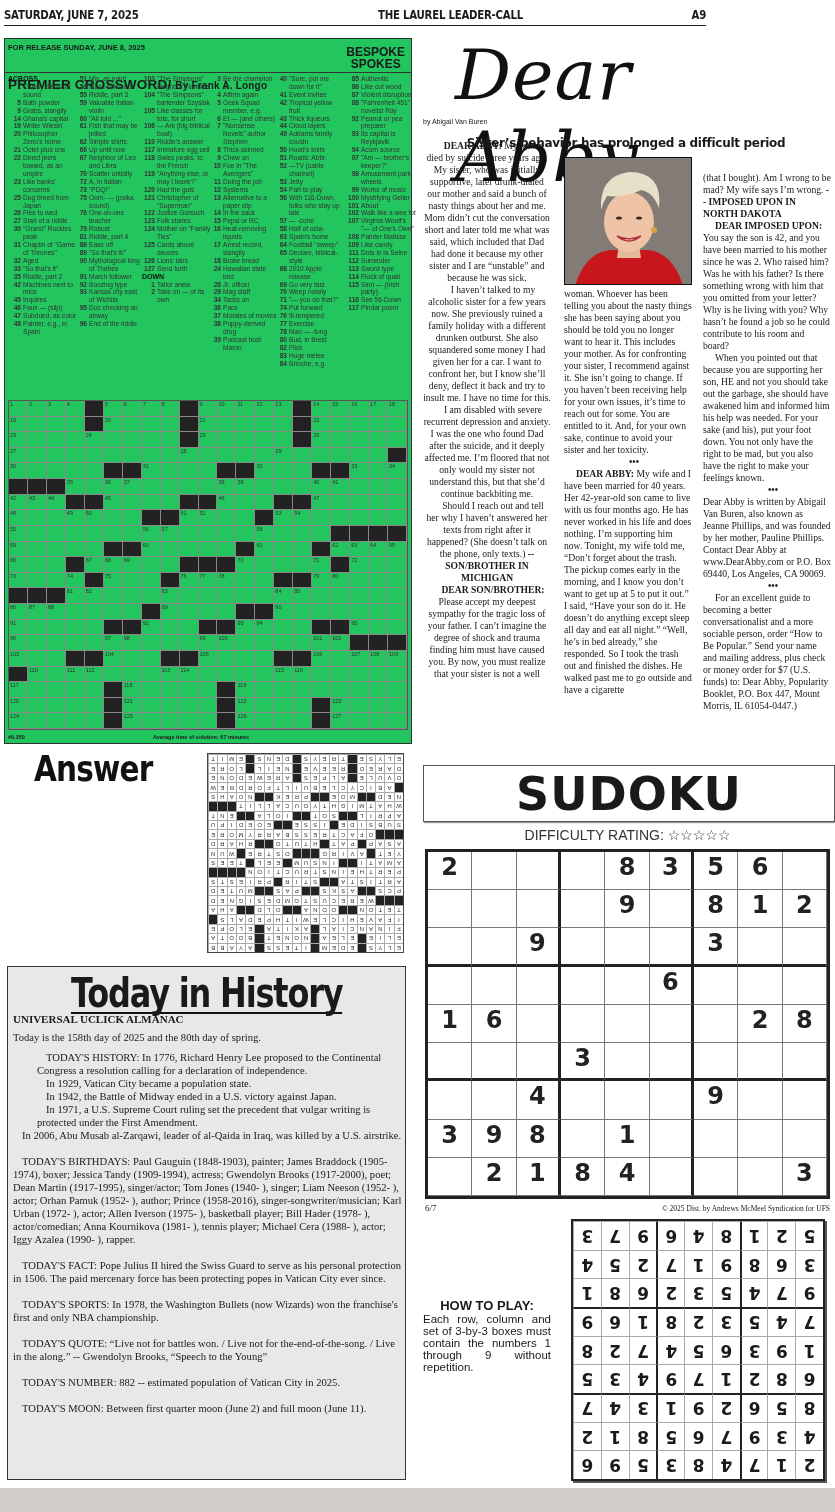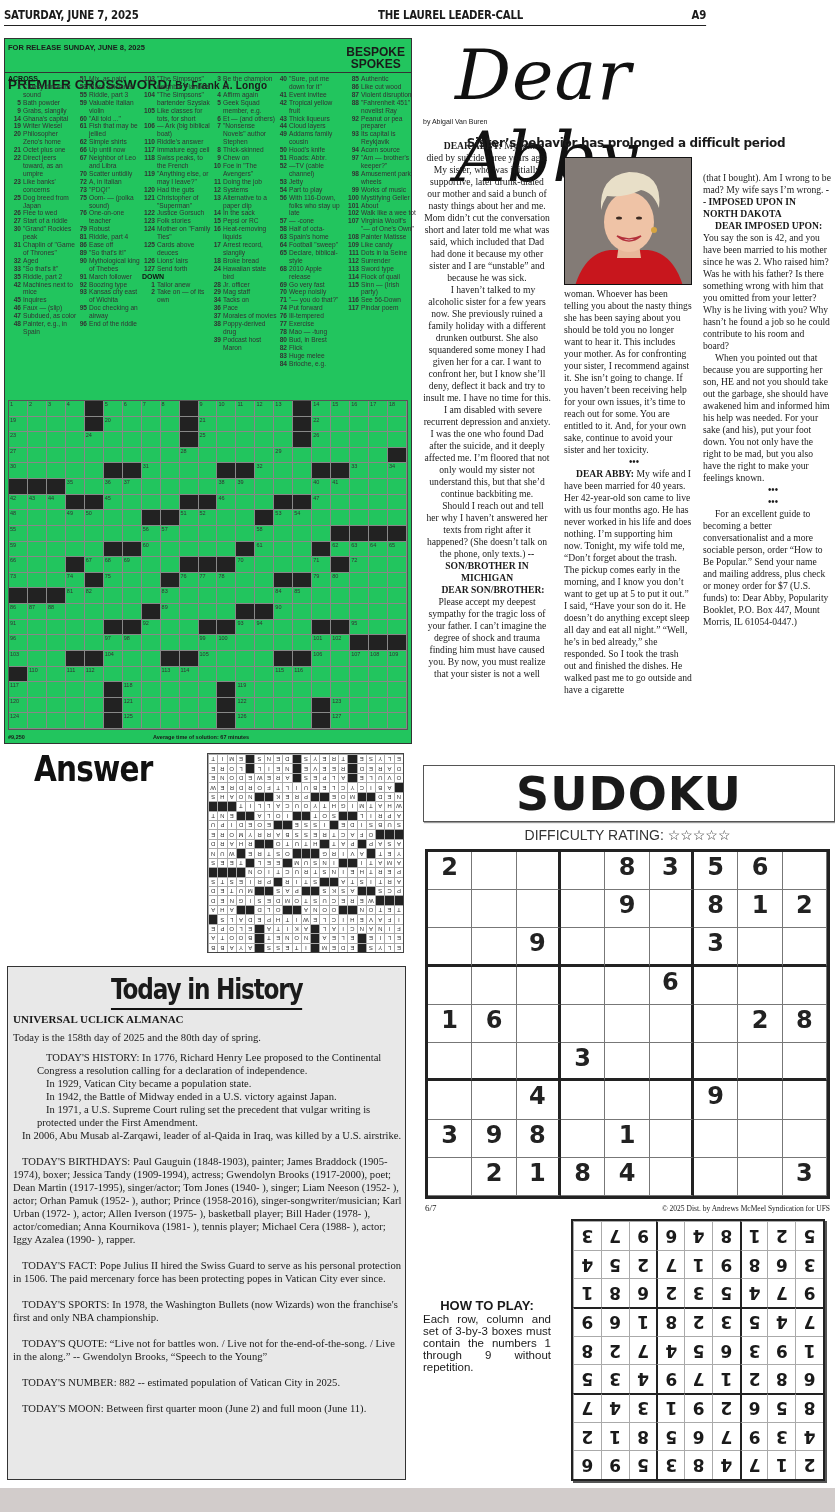--- a/index.html
+++ b/index.html
@@ -35,21 +35,21 @@
   .xw-foot .avg { position: absolute; left: 145px; }
 
   
   .answer-title { position: absolute; left: 34px; top: 748px; font-family: "DejaVu Sans", sans-serif; font-weight: bold; font-size: 36px; letter-spacing: -1px; transform: scaleX(0.82); transform-origin: left; color: #111; }
   .answer-grid { position: absolute; left: 207px; top: 753px; width: 197px; height: 200px; border: 1px solid #444; display: grid; grid-template-columns: repeat(21, 1fr); grid-template-rows: repeat(21, 1fr); transform: rotate(180deg); }
   .ac { border-right: 0.5px solid #aaa; border-bottom: 0.5px solid #aaa; font-family: "Liberation Sans", sans-serif; font-size: 6px; display: flex; align-items: center; justify-content: center; color: #333; }
   .ac.blk { background: #222; }
 
   
   .tih { position: absolute; left: 7px; top: 966px; width: 399px; height: 514px; background: #e8e8e8; border: 1.5px solid #333; }
-  .tih-title { position: absolute; left: 0; right: 0; top: 3px; text-align: center; font-family: "DejaVu Sans", sans-serif; font-weight: bold; font-size: 29px; letter-spacing: -1.5px; }
+  .tih-title { position: absolute; left: 0; right: 0; top: 3px; text-align: center; font-family: "DejaVu Sans", sans-serif; font-weight: bold; font-size: 40px; letter-spacing: -1.5px; }
   .tih-title span { display: inline-block; transform: scaleX(0.8); border-bottom: 2px solid #111; line-height: 38px; }
   .tih-body { position: absolute; left: 5px; top: 46px; width: 390px; font-size: 10.6px; line-height: 13px; }
   .tih-body .almanac { font-weight: bold; font-size: 11px; margin-bottom: 5px; }
   .tih-body p { margin-bottom: 13px; text-indent: 9px; }
   .tih-body p.noind { text-indent: 0; margin-bottom: 7px; }
   .tih-body p.line { margin-bottom: 0; margin-left: 24px; }
 
   
   .abby-title { position: absolute; left: 455px; top: 34px; font-family: "DejaVu Serif", serif; font-style: italic; font-size: 70px; letter-spacing: 1px; color: #111; }
   .abby-by { position: absolute; left: 423px; top: 118px; font-family: "Liberation Sans", sans-serif; font-size: 7px; }
@@ -1870,20 +1870,21 @@
 <div class="abby-col" id="abby-col2" style="left:564px; top:288px; width:128px;">
     <p class="noind">woman. Whoever has been telling you about the nasty things she has been saying about you should be told you no longer want to hear it. This includes your mother. As for confronting your sister, I recommend against it. She isn’t going to change. If you haven’t been receiving help for your own issues, it’s time to reach out for some. You are entitled to it. And, for your own sake, continue to avoid your sister and her toxicity.</p>
     <p class="stars">•••</p>
     <p><b>DEAR ABBY:</b> My wife and I have been married for 40 years. Her 42-year-old son came to live with us four months ago. He has never worked in his life and does nothing. I’m supporting him now. Tonight, my wife told me, “Don’t forget about the trash. The pickup comes early in the morning, and I know you don’t want to get up at 5 to put it out.” I said, “Have your son do it. He doesn’t do anything except sleep all day and eat all night.” “Well, he’s in bed already,” she responded. So I took the trash out and finished the dishes. He walked past me to go outside and have a cigarette</p>
   </div>
 <div class="abby-col" id="abby-col3" style="left:703px; top:172px; width:128px;">
     <p class="noind">(that I bought). Am I wrong to be mad? My wife says I’m wrong.<b> -- IMPOSED UPON IN NORTH DAKOTA</b></p>
     <p><b>DEAR IMPOSED UPON:</b> You say the son is 42, and you have been married to his mother since he was 2. Who raised him? Was he with his father? Is there something wrong with him that you omitted from your letter? Why is he living with you? Why hasn’t he found a job so he could contribute to his room and board?</p>
     <p>When you pointed out that because you are supporting her son, HE and not you should take out the garbage, she should have awakened him and informed him his help was needed. For your sake (and his), put your foot down. You not only have the right to be mad, but you also have the right to make your feelings known.</p>
     <p class="stars">•••</p>
+    <p class="noind">Dear Abby is written by Abigail Van Buren, also known as Jeanne Phillips, and was founded by her mother, Pauline Phillips. Contact Dear Abby at www.DearAbby.com or P.O. Box 69440, Los Angeles, CA 90069.</p>
     <p class="stars">•••</p>
     <p>For an excellent guide to becoming a better conversationalist and a more sociable person, order “How to Be Popular.” Send your name and mailing address, plus check or money order for $7 (U.S. funds) to: Dear Abby, Popularity Booklet, P.O. Box 447, Mount Morris, IL 61054-0447.)</p>
   </div>
 
 <div class="sudoku-banner">SUDOKU</div>
 <div class="difficulty">
   <span>DIFFICULTY RATING:</span>
   <span>☆☆☆☆☆</span>
 </div>
 <div class="sgrid" id="sgrid">

